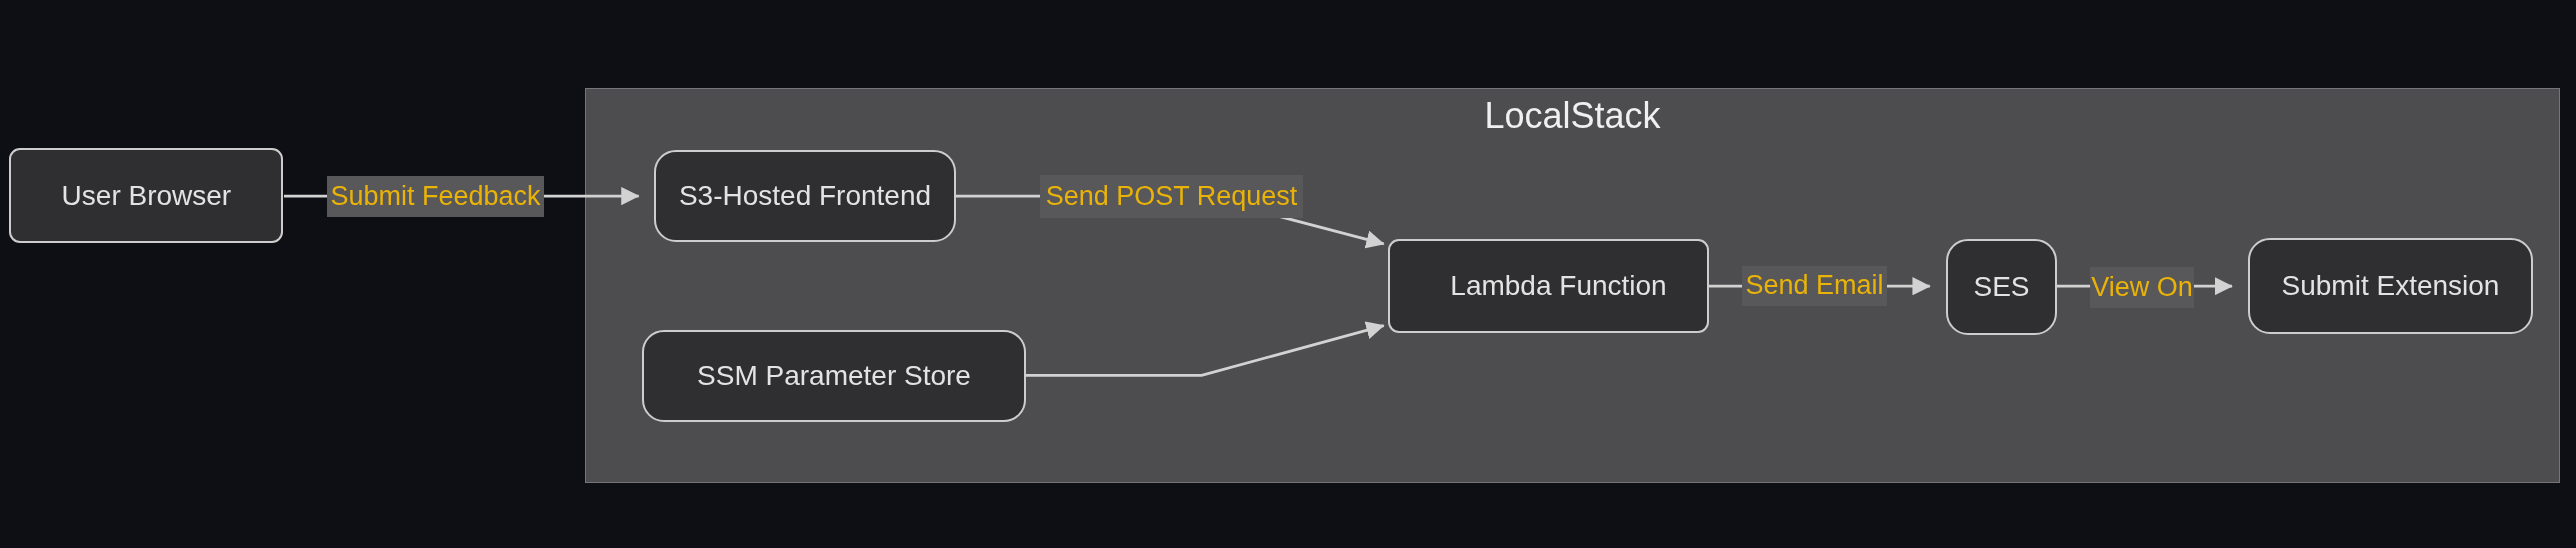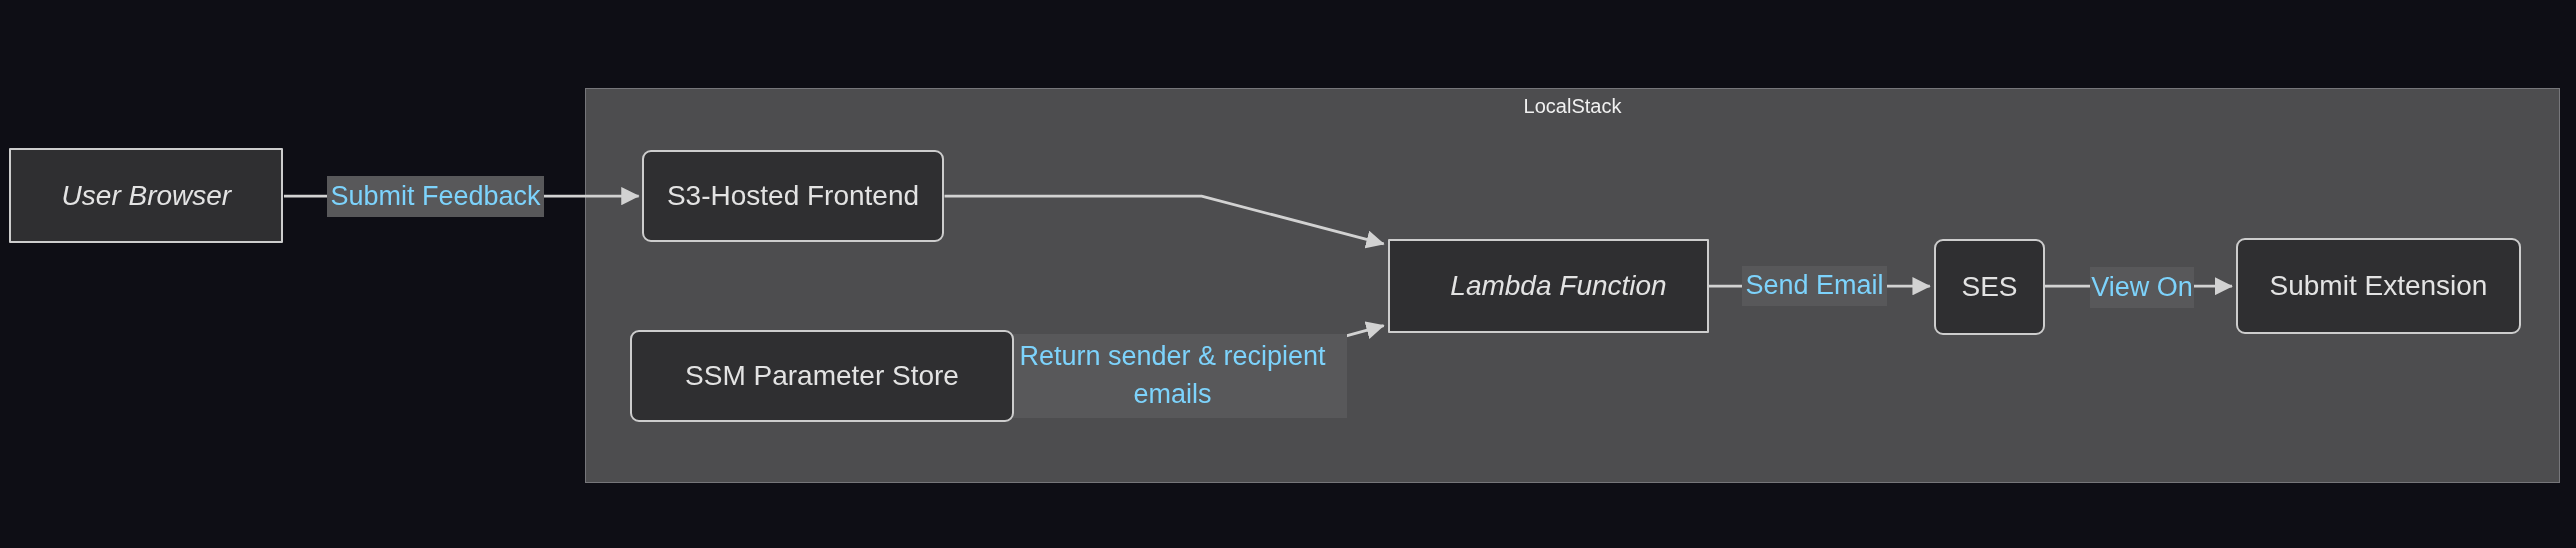--- a/index.html
+++ b/index.html
@@ -27,55 +27,55 @@
     position: absolute;
     left: 585px; top: 88px; width: 1975px; height: 395px;
     background: var(--cluster-fill);
     border: 1.4px solid var(--cluster-border);
     z-index: 0;
   }
   .cluster-title {
     position: absolute;
     left: 585px; top: 95px; width: 1975px;
     text-align: center;
-    font-size: 20px;
+    font-size: 36px;
     color: var(--title-text);
     z-index: 2;
   }
 
   svg.edges-layer {
     position: absolute; left: 0; top: 0; width: 2576px; height: 548px;
     z-index: 1;
   }
   .edge { stroke: var(--edge-line); stroke-width: 3; fill: none; }
   .arrow-head { fill: var(--edge-line); }
 
   .edge-label {
     position: absolute;
     display: flex; align-items: center; justify-content: center;
     text-align: center;
     background: var(--edge-label-bg);
-    color: #7dd3fc;
+    color: #eab308;
     font-size: 27px;
     line-height: 1.4;
     z-index: 2;
   }
 
   .node {
     position: absolute;
     display: flex; align-items: center; justify-content: center;
     text-align: center;
     background: var(--node-fill);
     border: 2.8px solid var(--node-border);
     color: var(--text);
     font-size: 28px;
     z-index: 3;
   }
-  .node.rounded { border-radius: 9px; }
-  .node.rect { border-radius: 1px; font-style: italic; }
+  .node.rounded { border-radius: 22px; margin-left: 12px; }
+  .node.rect { border-radius: 11px; }
 </style>
 </head>
 <body>
 
 <div class="canvas">
 
   <div class="cluster"></div>
   <div class="cluster-title">LocalStack</div>
 
   <svg class="edges-layer" viewBox="0 0 2744 584" xmlns="http://www.w3.org/2000/svg">
@@ -85,21 +85,21 @@
       </marker>
     </defs>
     <path class="edge" d="M 302 209 H 680" marker-end="url(#arrow)"></path>
     <path class="edge" d="M 1006 209 H 1280 L 1474 260" marker-end="url(#arrow)"></path>
     <path class="edge" d="M 1016 400 H 1280 L 1474 347" marker-end="url(#arrow)"></path>
     <path class="edge" d="M 1820 305 H 2056" marker-end="url(#arrow)"></path>
     <path class="edge" d="M 2178 305 H 2378" marker-end="url(#arrow)"></path>
   </svg>
 
   <div class="edge-label" style="left:327px; top:176px; width:217px; height:41px;">Submit Feedback</div>
-  <div class="edge-label" style="left:998px; top:334px; width:349px; height:84px; padding:0 13px;">Return sender &amp; recipient emails</div>
+  <div class="edge-label" style="left:1040px; top:175px; width:263px; height:43px;">Send POST Request</div>
   <div class="edge-label" style="left:1742px; top:266px; width:145px; height:40px;">Send Email</div>
   <div class="edge-label" style="left:2090px; top:267px; width:104px; height:41px;">View On</div>
 
   <div class="node rect" style="left:9.4px; top:148px; width:274px; height:95px;">
     <span>User Browser</span>
   </div>
   <div class="node rounded" style="left:642px; top:150px; width:302px; height:92px;">
     <span>S3-Hosted Frontend</span>
   </div>
   <div class="node rounded" style="left:630px; top:330px; width:384px; height:92px;">

